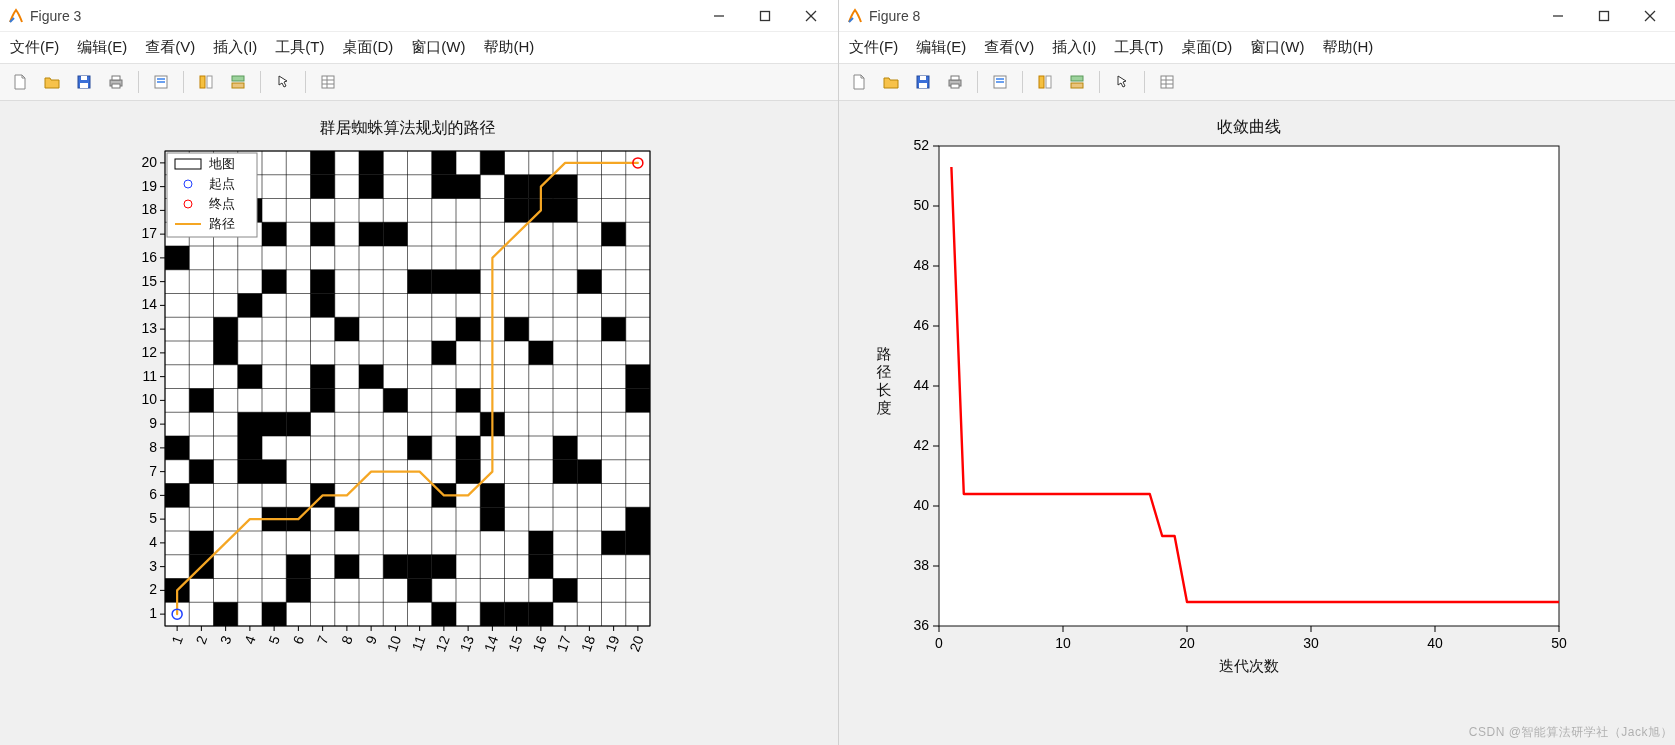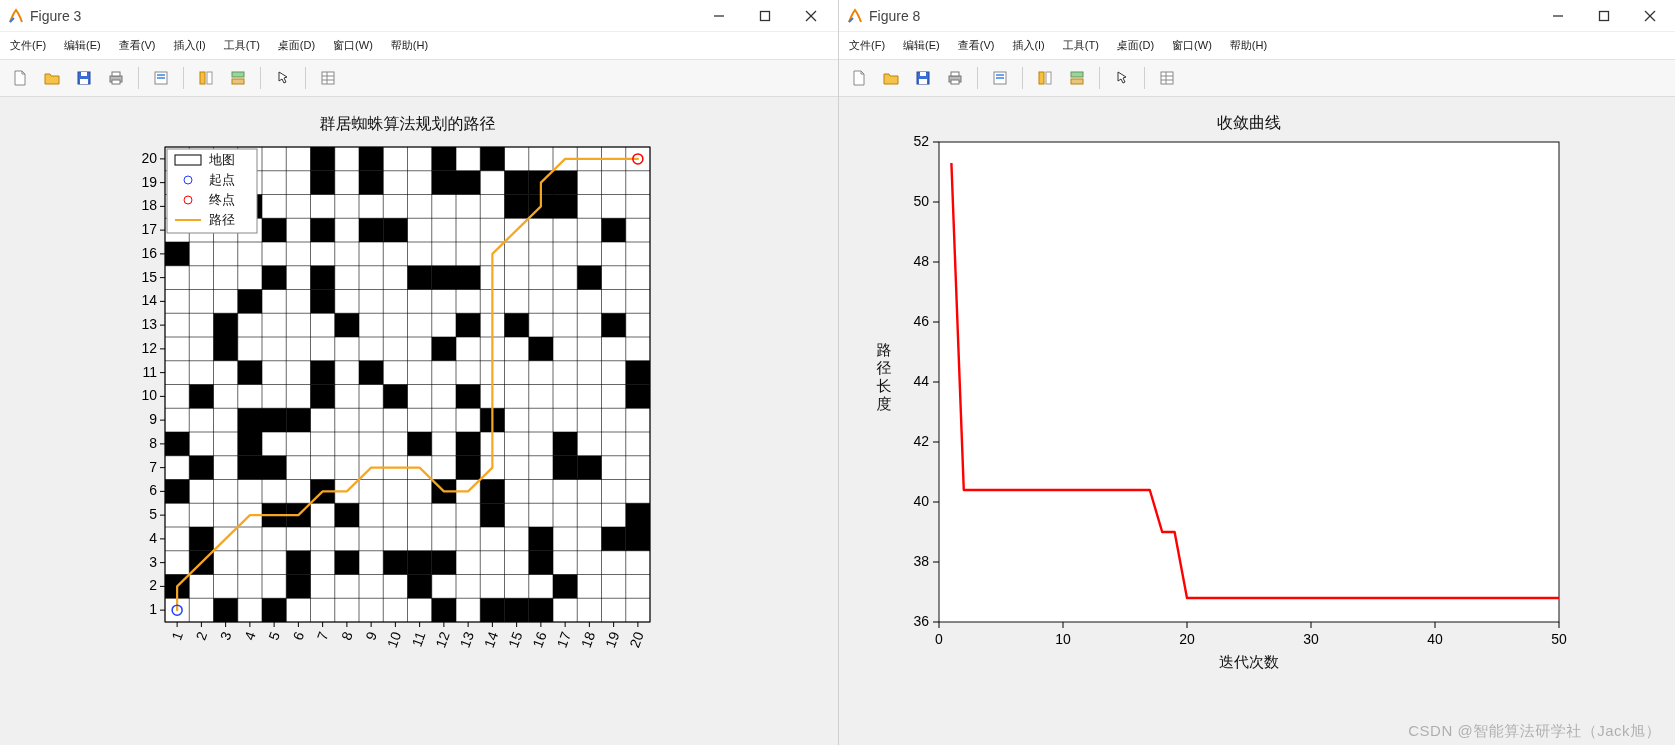--- a/index.html
+++ b/index.html
@@ -12,31 +12,31 @@
   .win:last-child { border-right:none; }
 
   .titlebar { display:flex; align-items:center; justify-content:space-between; height:32px; padding:0 4px; background:var(--win); border-bottom:1px solid #eee; }
   .titlebar .left { display:flex; align-items:center; gap:6px; padding:2px 4px; }
   .titlebar .title { font-size:14px; color:#444; }
   .titlebar .ctrls { display:flex; }
   .titlebar .ctrl { width:46px; height:32px; display:flex; align-items:center; justify-content:center; color:#333; cursor:default; }
   .titlebar .ctrl svg { stroke:#333; }
   .matlab-ico { width:16px; height:16px; }
 
-  .menubar { display:flex; gap:18px; padding:6px 10px; background:var(--win); border-bottom:1px solid var(--menu-border); font-size:11px; }
+  .menubar { display:flex; gap:18px; padding:6px 10px; background:var(--win); border-bottom:1px solid var(--menu-border); font-size:15px; }
   .menubar .menu-item { cursor:default; white-space:nowrap; }
 
   .toolbar { display:flex; align-items:center; gap:4px; padding:4px 6px; background:var(--toolbar-bg); border-bottom:1px solid #dcdcdc; }
   .toolbar .tb-btn { width:28px; height:28px; display:flex; align-items:center; justify-content:center; border-radius:3px; cursor:default; }
   .toolbar .sep { width:1px; height:22px; background:#cfcfcf; margin:0 4px; }
 
   .figure-canvas { flex:1; background:#f0f0f0; position:relative; overflow:hidden; }
   .figure-canvas svg { display:block; }
 
-  .watermark { position:absolute; right:16px; bottom:4px; font-size:15px; color:rgba(0,0,0,.28); letter-spacing:.5px; white-space:nowrap; pointer-events:none; }
+  .watermark { position:absolute; right:4px; bottom:4px; font-size:12px; color:rgba(0,0,0,.28); letter-spacing:.5px; white-space:nowrap; pointer-events:none; }
   .chart-title { font-size:16px; fill:#111; font-family:"Microsoft YaHei",sans-serif; }
   .ylabel { font-size:15px; fill:#111; font-family:"Microsoft YaHei",sans-serif; }
   .legend-box { fill:#fff; stroke:#888; }
   .legend-text { font-size:13px; fill:#111; font-family:"Microsoft YaHei",sans-serif; }
 </style>
 </head>
 <body>
 
 <div class="windows">
 

